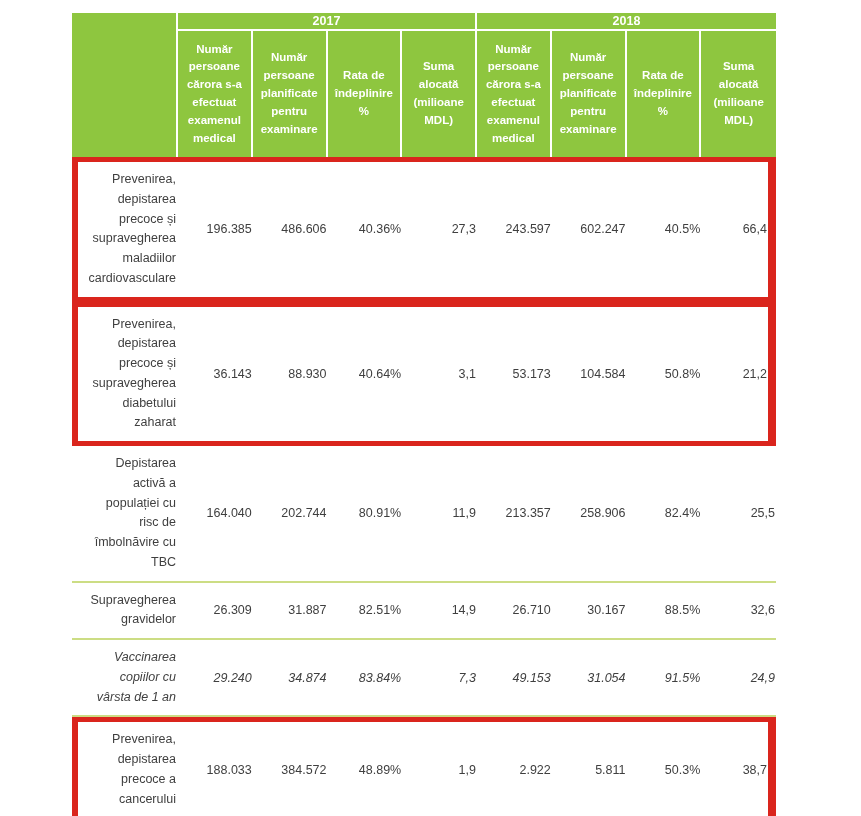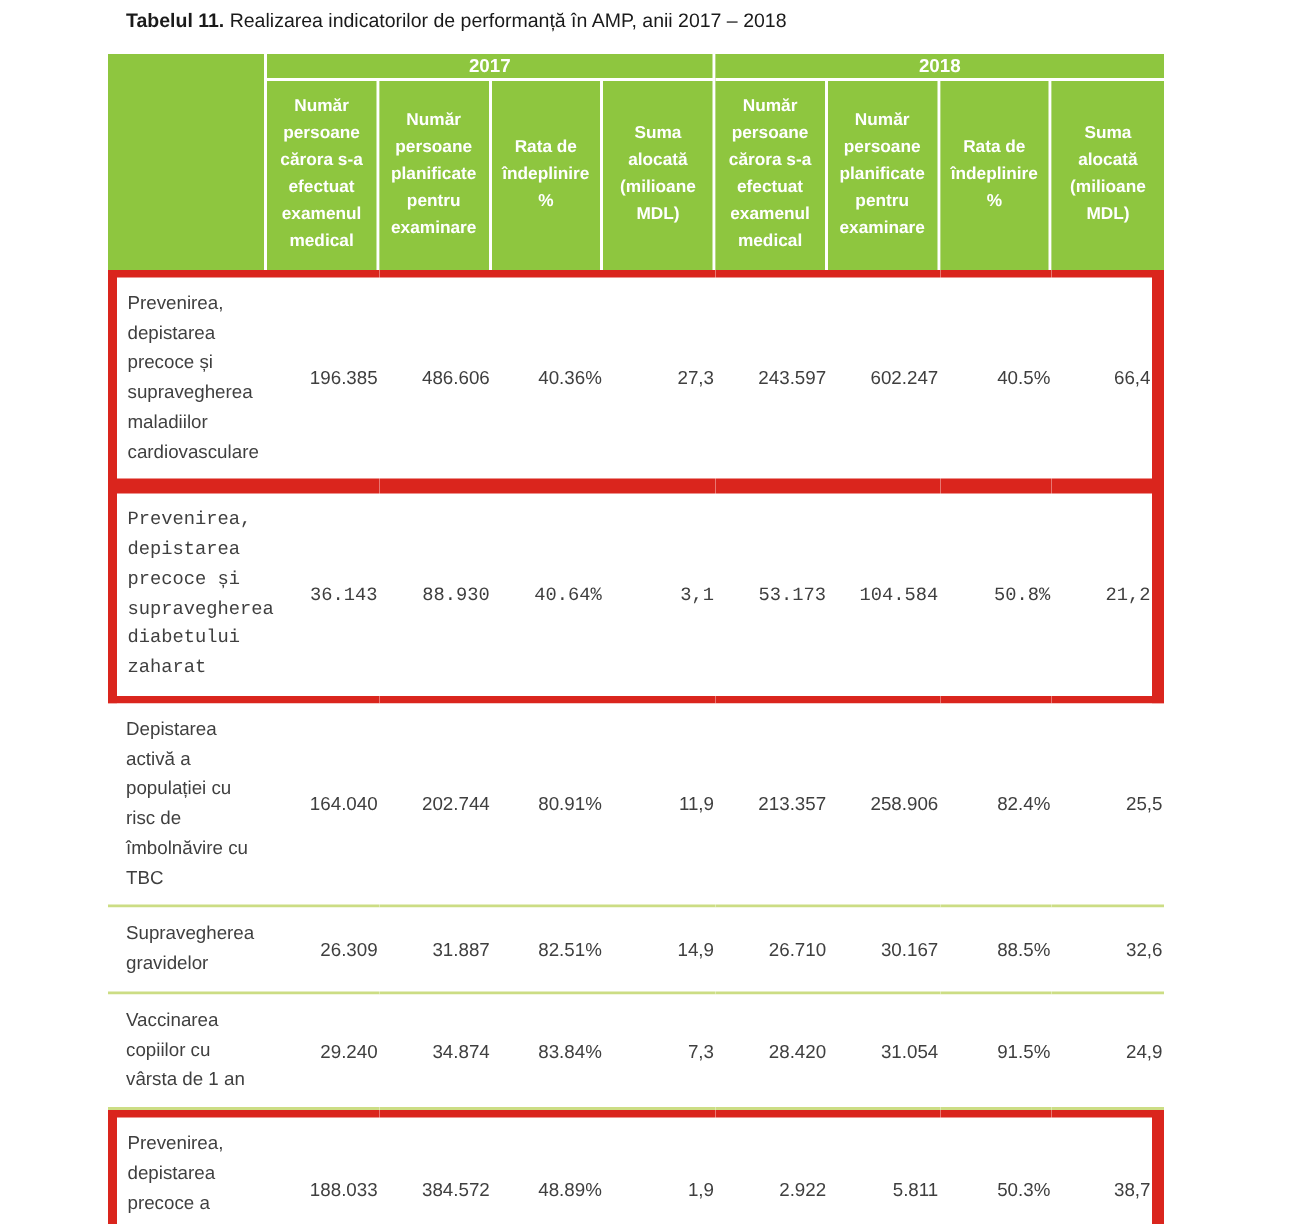--- a/index.html
+++ b/index.html
@@ -62,53 +62,50 @@
   }
   th.sub.last { border-right: none; }
 
   tbody td {
     font-size: 12.5px;
     color: var(--text-dark);
     vertical-align: middle;
     background: #ffffff;
   }
   td.label {
-    text-align: left;
+    text-align: right;
     padding: 8px 2px 8px 12px;
     line-height: 1.58;
   }
   td.val { text-align: right; }
 
   tr.r1 td { height: 128px; }
-  tr.r2 td { height: 123px; font-family: Liberation Mono, monospace; }
+  tr.r2 td { height: 123px; }
   tr.r3 td { height: 105px; }
   tr.r4 td { height: 50px; }
-  tr.r5 td { height: 62px; }
+  tr.r5 td { height: 62px; font-style: italic; }
   tr.r6 td { height: 95px; }
 
   tr.sep td { border-bottom: 2px solid var(--separator-green); margin-top: 40px; }
 
   tr.hl td {
     border-top: 5px solid var(--highlight-red);
     border-bottom: 5px solid var(--highlight-red);
   }
   tr.hl td:first-child {
     border-left: 6px solid var(--highlight-red);
     padding-left: 7px;
   }
   tr.hl td:last-child { border-right: 8px solid var(--highlight-red); }
 </style>
 </head>
 <body>
 
 <div class="page">
 
-  <p class="title">
-    <b>Tabelul 11.</b><span> Realizarea indicatorilor de performanță în AMP, anii 2017 – 2018</span>
-  </p>
 
   <table class="perf">
     <colgroup>
       <col class="c-label">
       <col class="c-data">
         <col class="c-data">
         <col class="c-data">
         <col class="c-data">
       <col class="c-data">
         <col class="c-data">
@@ -176,21 +173,21 @@
         <td class="val">30.167</td>
         <td class="val">88.5%</td>
         <td class="val">32,6</td>
       </tr>
       <tr class="r5 sep">
         <td class="label">Vaccinarea copiilor cu vârsta de 1 an</td>
         <td class="val">29.240</td>
         <td class="val">34.874</td>
         <td class="val">83.84%</td>
         <td class="val">7,3</td>
-        <td class="val">28.420</td>
+        <td class="val">49.153</td>
         <td class="val">31.054</td>
         <td class="val">91.5%</td>
         <td class="val">24,9</td>
       </tr>
       <tr class="r6 hl">
         <td class="label">Prevenirea, depistarea precoce a cancerului</td>
         <td class="val">188.033</td>
         <td class="val">384.572</td>
         <td class="val">48.89%</td>
         <td class="val">1,9</td>

